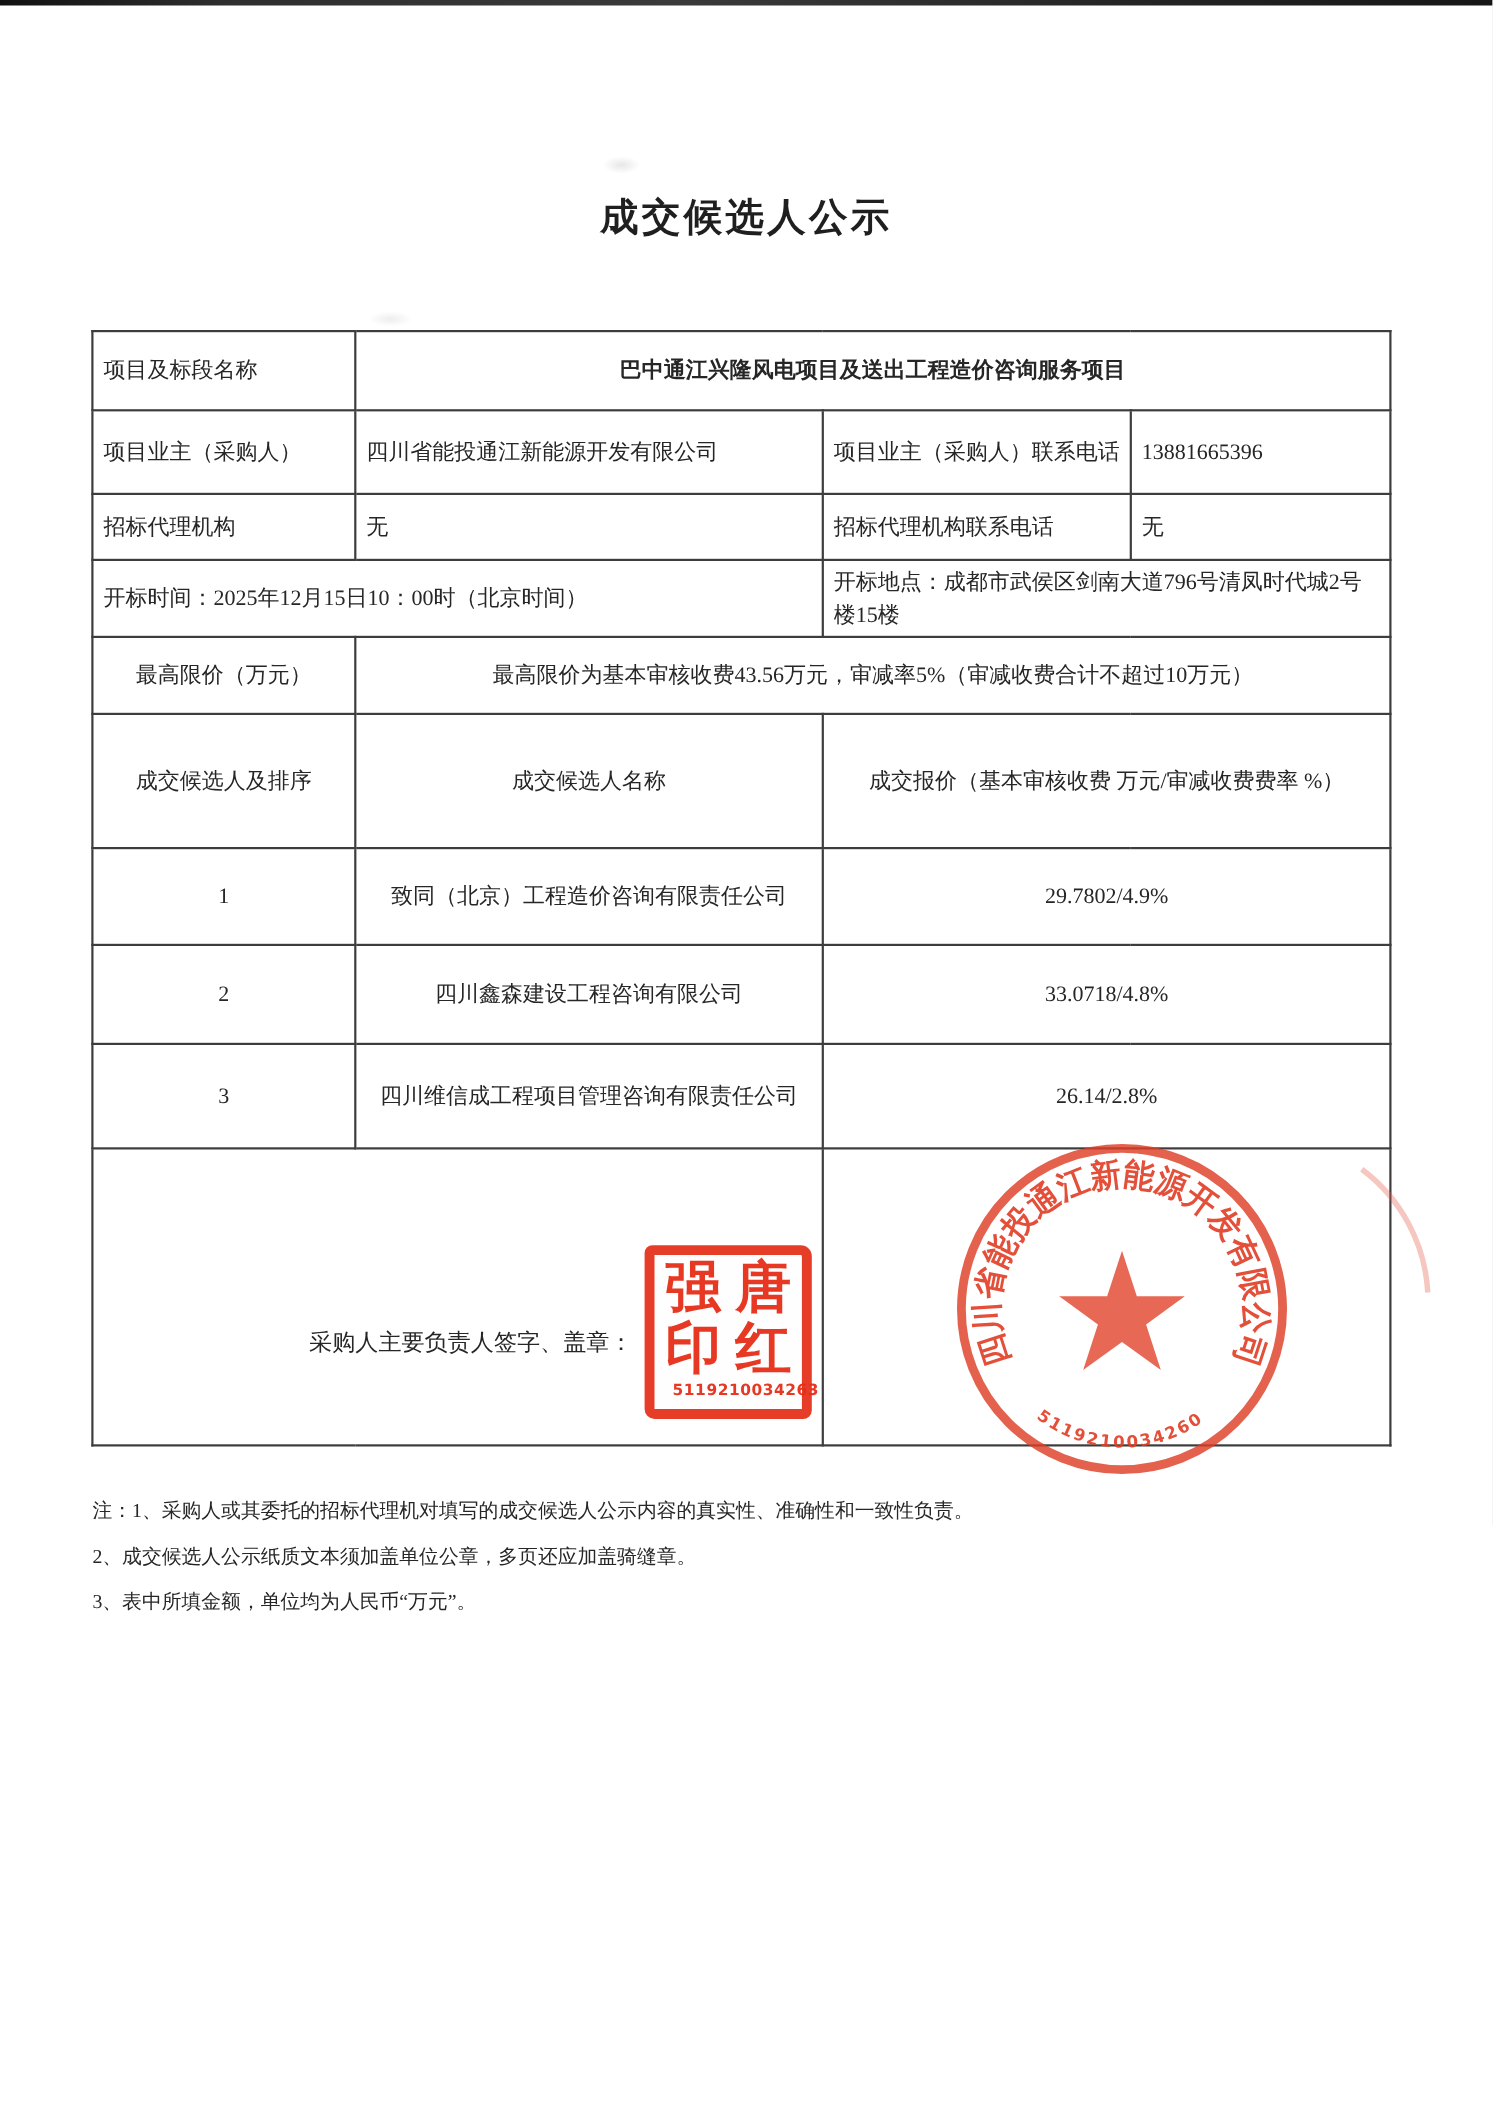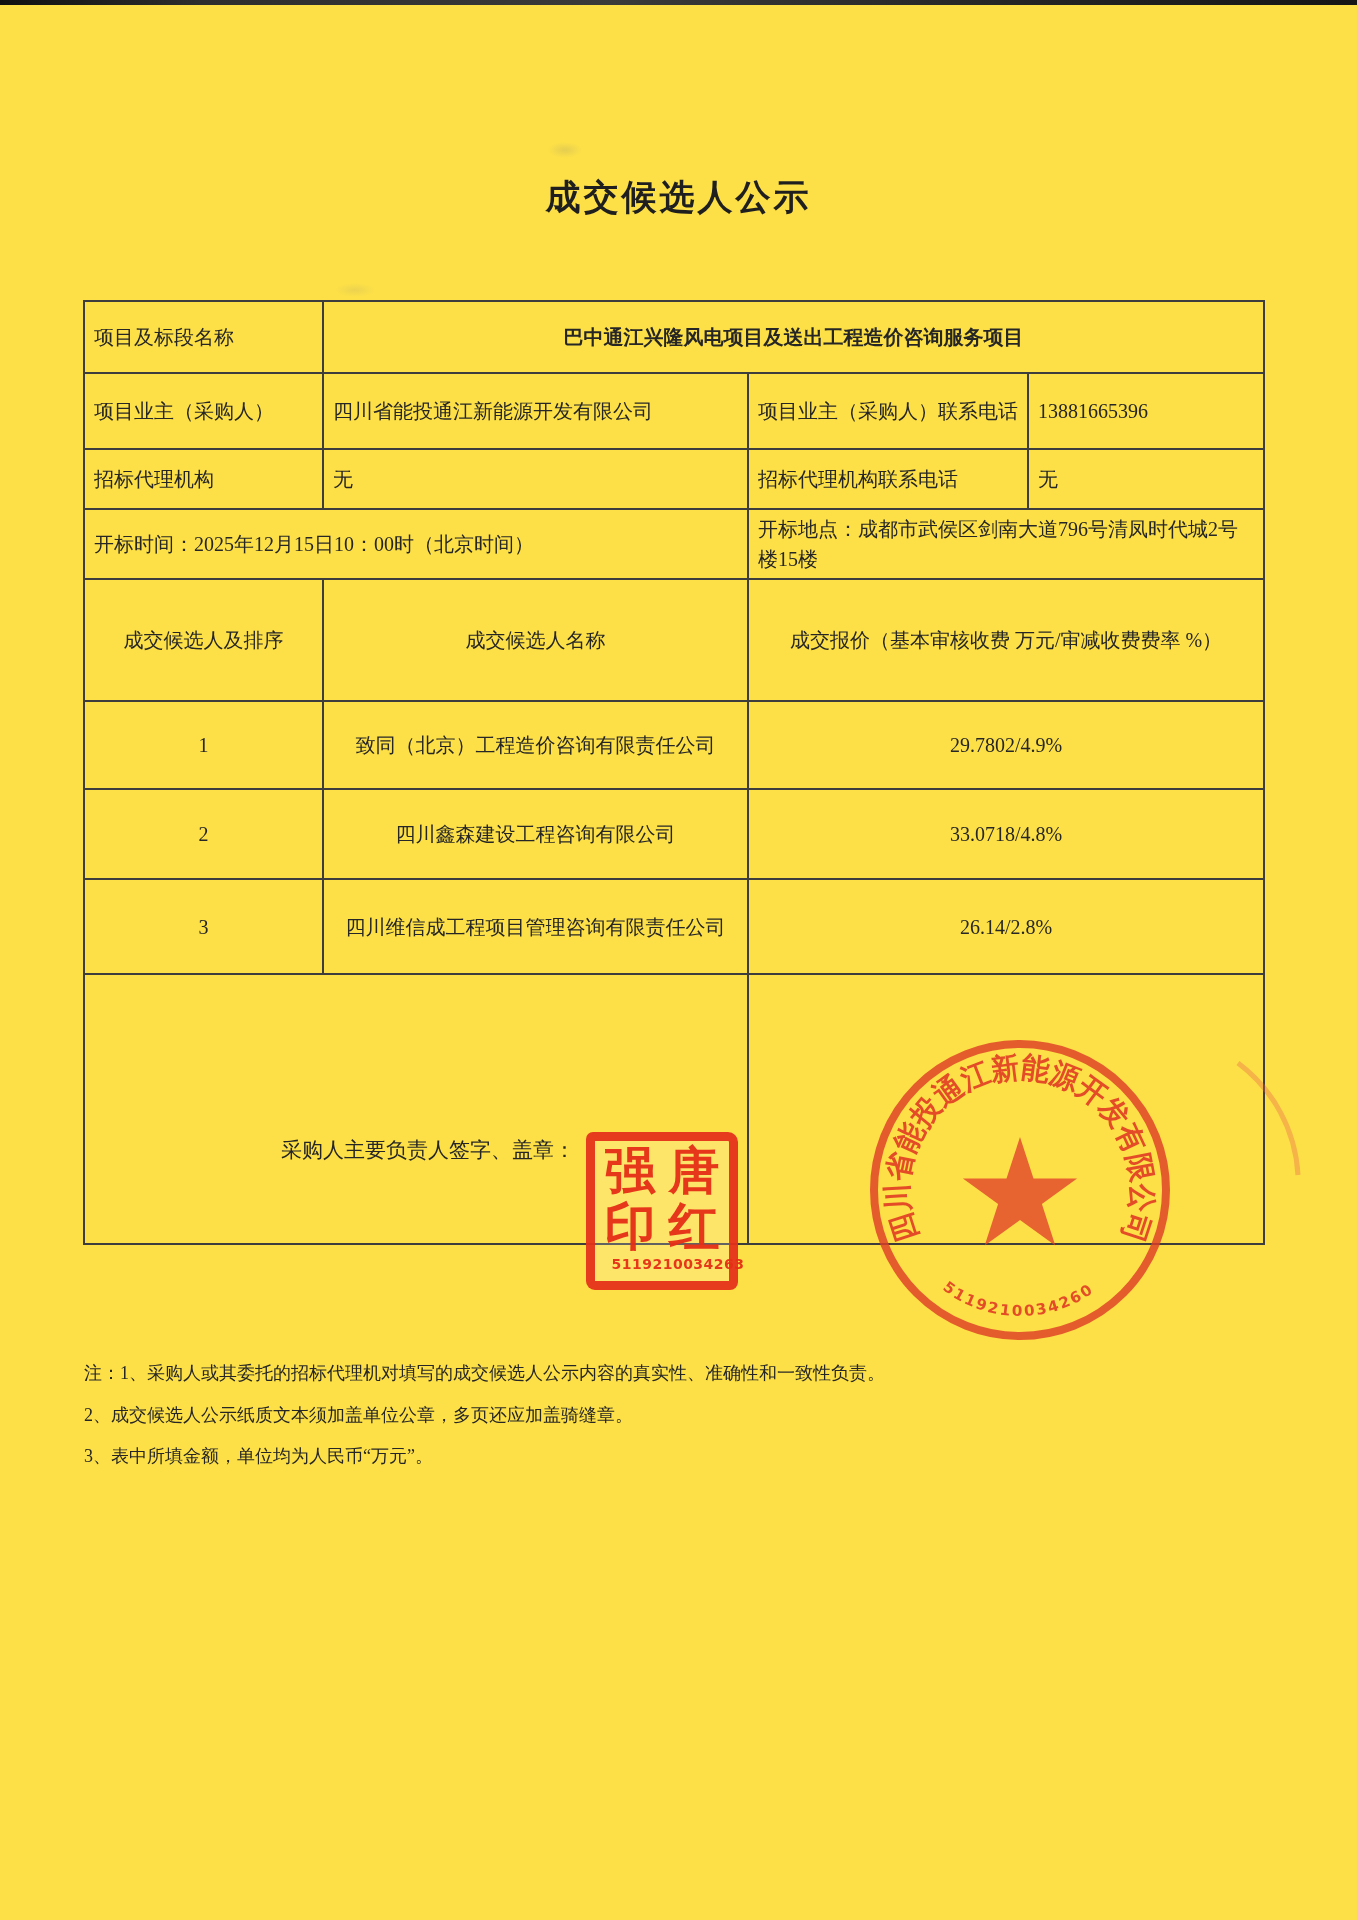--- a/index.html
+++ b/index.html
@@ -1,19 +1,19 @@
 <!DOCTYPE html>
 <html><head>
 <meta charset="utf-8">
 <style>
   html,body{margin:0;padding:0;background:#e8e8e8;}
   #page{
     position:relative;
     width:1357px;height:1920px;
-    background:#fde047;
+    background:#ffffff;
     overflow:hidden;
     font-family:"Liberation Serif","DejaVu Serif",serif;
     color:#2a2a2a;
   }
   
   .scan-edge{
     position:absolute;top:0;left:0;width:100%;height:5px;
     background:linear-gradient(to right,#111 0%,#2e2e2e 15%,#3a3a3a 45%,#252525 75%,#161616 100%);
   }
   .smudge{position:absolute;border-radius:50%;pointer-events:none;}
@@ -115,20 +115,24 @@
       <tr class="r3">
         <td>招标代理机构</td>
         <td>无</td>
         <td>招标代理机构联系电话</td>
         <td>无</td>
       </tr>
       <tr class="r4">
         <td colspan="2">开标时间：2025年12月15日10：00时（北京时间）</td>
         <td colspan="2">开标地点：成都市武侯区剑南大道796号清凤时代城2号楼15楼</td>
       </tr>
+      <tr class="r5">
+        <td class="center">最高限价（万元）</td>
+        <td colspan="3" class="center">最高限价为基本审核收费43.56万元，审减率5%（审减收费合计不超过10万元）</td>
+      </tr>
       <tr class="r6">
         <td class="center">成交候选人及排序</td>
         <td class="center">成交候选人名称</td>
         <td colspan="2" class="center">成交报价（基本审核收费 万元/审减收费费率 %）</td>
       </tr>
       <tr class="r7">
         <td class="center">1</td>
         <td class="center">致同（北京）工程造价咨询有限责任公司</td>
         <td colspan="2" class="center">29.7802/4.9%</td>
       </tr>

